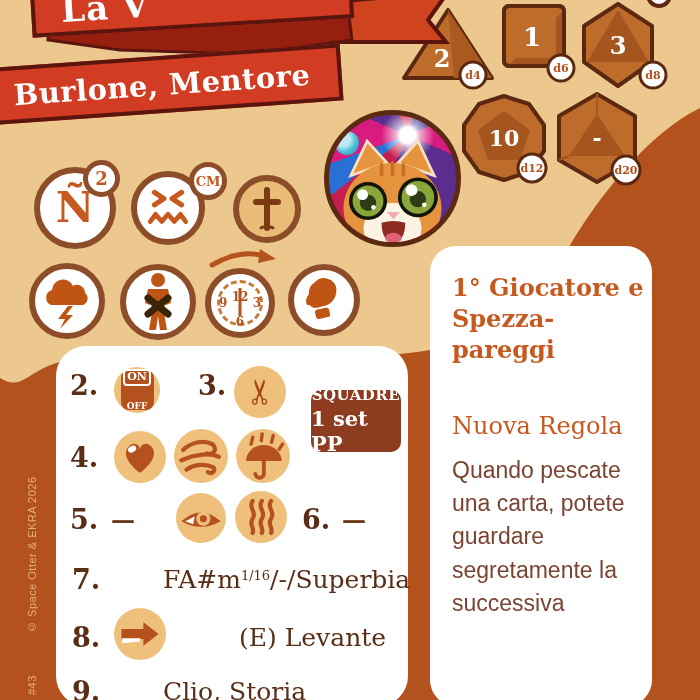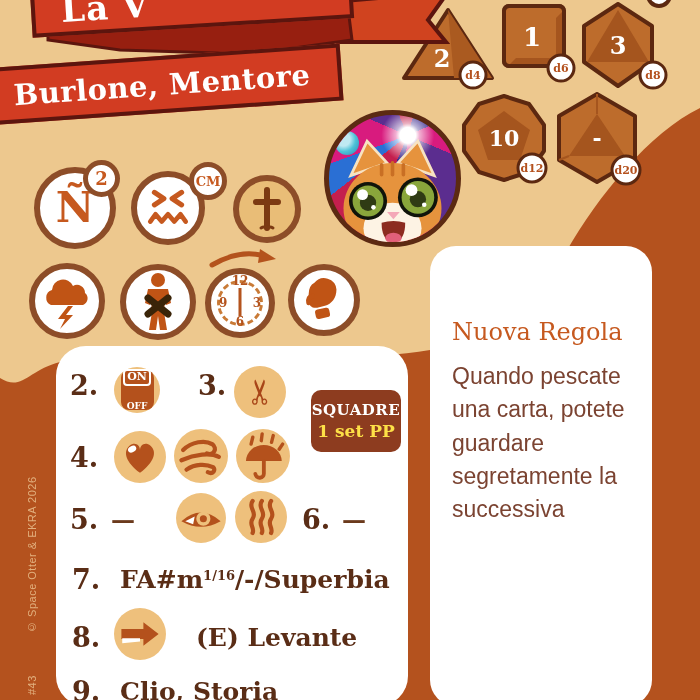--- a/index.html
+++ b/index.html
@@ -36,27 +36,27 @@
   .clock-ticks{position:absolute;left:6px;top:6px;right:6px;bottom:6px;border:3px dashed #c97a36;border-radius:50%;}
   .hand{position:absolute;background:#b4531d;left:50%;}
 
   
   .panel{position:absolute;background:#fff;box-sizing:border-box;z-index:8;}
   .panel-left{left:56px;top:346px;width:352px;height:360px;border-radius:30px;}
   .panel-right{left:430px;top:246px;width:222px;height:460px;border-radius:26px;padding:26px 14px 0 22px;}
 
   .lnum{position:absolute;font-size:27px;font-weight:bold;color:#5a2d16;line-height:1;}
   .ldash{position:absolute;font-size:24px;font-weight:bold;color:#6b3a1c;line-height:1;}
-  .ltext{font-size:25px;font-weight:bold;color:#5a2d16;line-height:1.1;}
+  .ltext{font-size:25px;font-weight:normal;color:#5a2d16;line-height:1.1;margin-left:43px;}
   .picon{position:absolute;background:#eec07c;border-radius:50%;display:flex;align-items:center;justify-content:center;}
   .sup{font-size:13px;vertical-align:8px;}
 
   .squadre{position:absolute;left:255px;top:44px;width:90px;height:62px;background:#8d3c1f;border-radius:10px;display:flex;flex-direction:column;align-items:center;justify-content:center;gap:2px;}
   .squadre .s1{color:#fff;font-size:15px;font-weight:bold;letter-spacing:0.5px;}
-  .squadre .s2{color:#fde047;font-size:17px;font-weight:bold;}
+  .squadre .s2{color:#ffffff;font-size:21px;font-weight:bold;}
 
   .rp-h{font-size:24px;font-weight:bold;color:#c6591f;line-height:1.3;width:200px;}
   .rp-b1{margin-top:16px;font-family:"Liberation Sans",sans-serif;font-size:23px;color:#3d3734;line-height:1.5;width:190px;}
   .rp-h2{margin-top:46px;font-size:24px;font-weight:normal;color:#c6591f;width:200px;}
   .rp-b2{margin-top:14px;font-family:"Liberation Sans",sans-serif;font-size:23px;color:#7b4331;line-height:1.45;width:190px;}
 
   
   .onoff{width:33px;height:40px;background:#b4511c;border-radius:8px;display:flex;flex-direction:column;align-items:center;justify-content:center;gap:16px;}
   .onoff .on{font-family:"DejaVu Serif",serif;font-weight:bold;font-size:11px;color:#fff;border:2px solid #fff;border-radius:4px;padding:0 2px;line-height:1.15;}
   .onoff .off{font-family:"DejaVu Serif",serif;font-weight:bold;font-size:9px;color:#fff;line-height:1;}
@@ -196,21 +196,21 @@
   <div class="trait" style="left:120px;top:264px;width:76px;height:76px;">
     <svg width="46" height="60" viewBox="0 0 44 60">
       <circle cx="22" cy="8" r="7" fill="#c05415"></circle>
       <path d="M12,17 h20 l3,14 -5,2 -1,-6 -1,13 3,18 h-7 l-2,-14 -2,14 h-7 l3,-18 -1,-13 -1,6 -5,-2 z" fill="#c05415"></path>
       <path d="M12,26 L32,42 M32,26 L12,42" stroke="#3a2408" stroke-width="7" stroke-linecap="round"></path>
     </svg>
   </div>
 
   <div class="trait" style="left:205px;top:268px;width:70px;height:70px;">
     <div class="clock-ticks"></div>
-    <span class="clock-num" style="left:50%;top:0;transform:translateX(-50%);">12</span>
+    <span class="clock-num" style="left:50%;top:16px;transform:translateX(-50%);">12</span>
     <span class="clock-num" style="right:8px;top:50%;transform:translateY(-50%);">3</span>
     <span class="clock-num" style="left:50%;bottom:3px;transform:translateX(-50%);">6</span>
     <span class="clock-num" style="left:8px;top:50%;transform:translateY(-50%);">9</span>
     <div class="hand" style="width:3px;height:15px;top:14px;transform:translateX(-50%);"></div>
     <div class="hand" style="width:3px;height:13px;top:29px;transform:translateX(-50%);"></div>
   </div>
   <svg class="abs" width="72" height="22" viewBox="0 0 72 22" style="left:206px;top:247px;z-index:5;">
     <path d="M6,18 Q34,2 58,9" fill="none" stroke="#b4531d" stroke-width="5" stroke-linecap="round"></path>
     <polygon points="54,2 70,12 52,16" fill="#b4531d"></polygon>
   </svg>
@@ -296,17 +296,18 @@
         <polygon points="5,23 26,23 26,27 5,29" fill="#fff"></polygon>
       </svg>
     </div>
     <span class="ltext" style="position:absolute;left:140px;top:278px;">(E) Levante</span>
 
     <span class="lnum" style="left:16px;top:332px;">9.</span>
     <span class="ltext" style="position:absolute;left:64px;top:332px;">Clio, Storia</span>
   </div>
 
   <div class="panel panel-right">
+    <div class="rp-h">1° Giocatore e Spezza-pareggi</div>
     <div class="rp-h2">Nuova Regola</div>
     <div class="rp-b2">Quando pescate una carta, potete guardare segretamente la successiva</div>
   </div>
 
 </div>
 
 </body></html>

